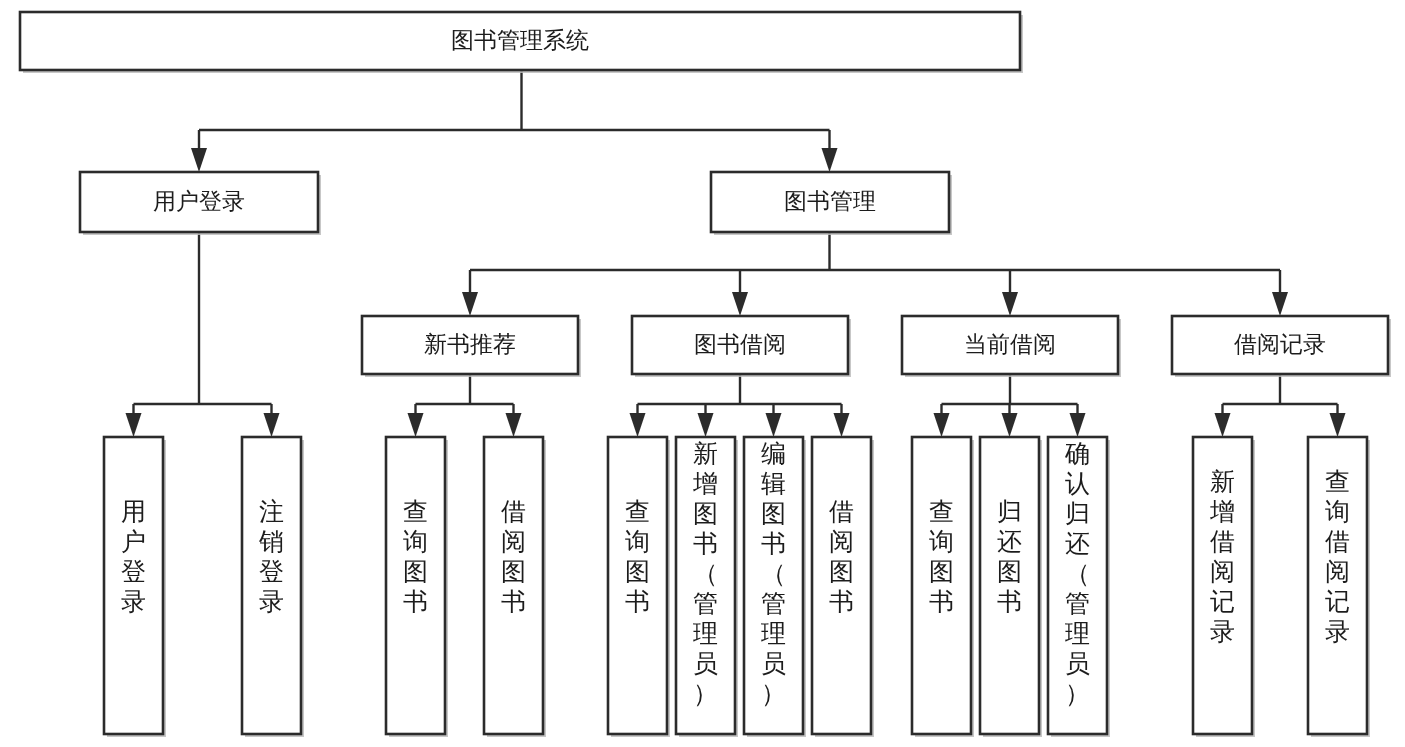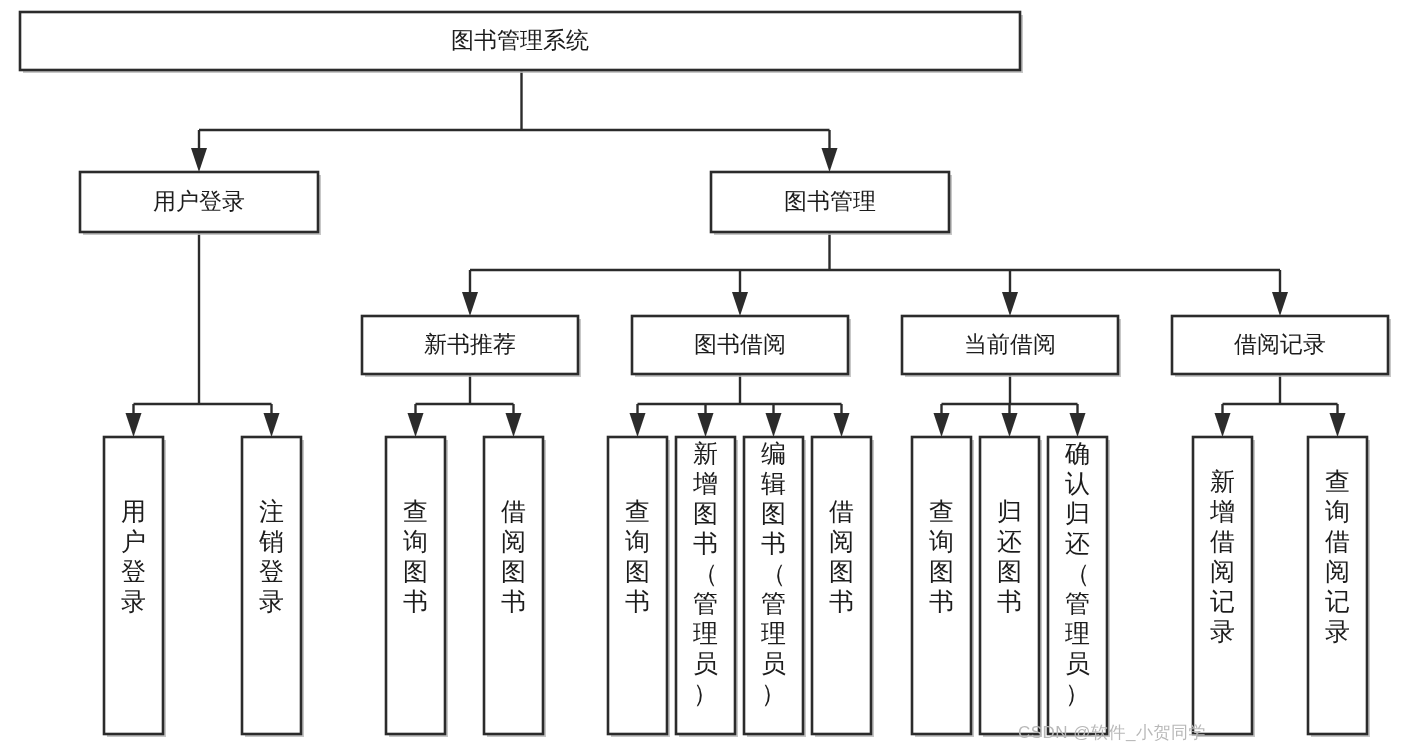--- a/index.html
+++ b/index.html
@@ -256,14 +256,13 @@
       <text class="node-label-v" x="1222.5" y="490"><tspan x="1222.5" y="490">新</tspan><tspan x="1222.5" y="520">增</tspan><tspan x="1222.5" y="550">借</tspan><tspan x="1222.5" y="580">阅</tspan><tspan x="1222.5" y="610">记</tspan><tspan x="1222.5" y="640">录</tspan></text>
     </g>
     <g>
       <rect class="node-shadow" x="1311" y="440" width="59" height="297"></rect>
       <rect class="node-box" x="1308" y="437" width="59" height="297"></rect>
       <text class="node-label-v" x="1337.5" y="490"><tspan x="1337.5" y="490">查</tspan><tspan x="1337.5" y="520">询</tspan><tspan x="1337.5" y="550">借</tspan><tspan x="1337.5" y="580">阅</tspan><tspan x="1337.5" y="610">记</tspan><tspan x="1337.5" y="640">录</tspan></text>
     </g>
 
   </svg>
 
-  <div class="watermark-text">CSDN @软件_小贺同学</div>
 </div>
 
 </body></html>

